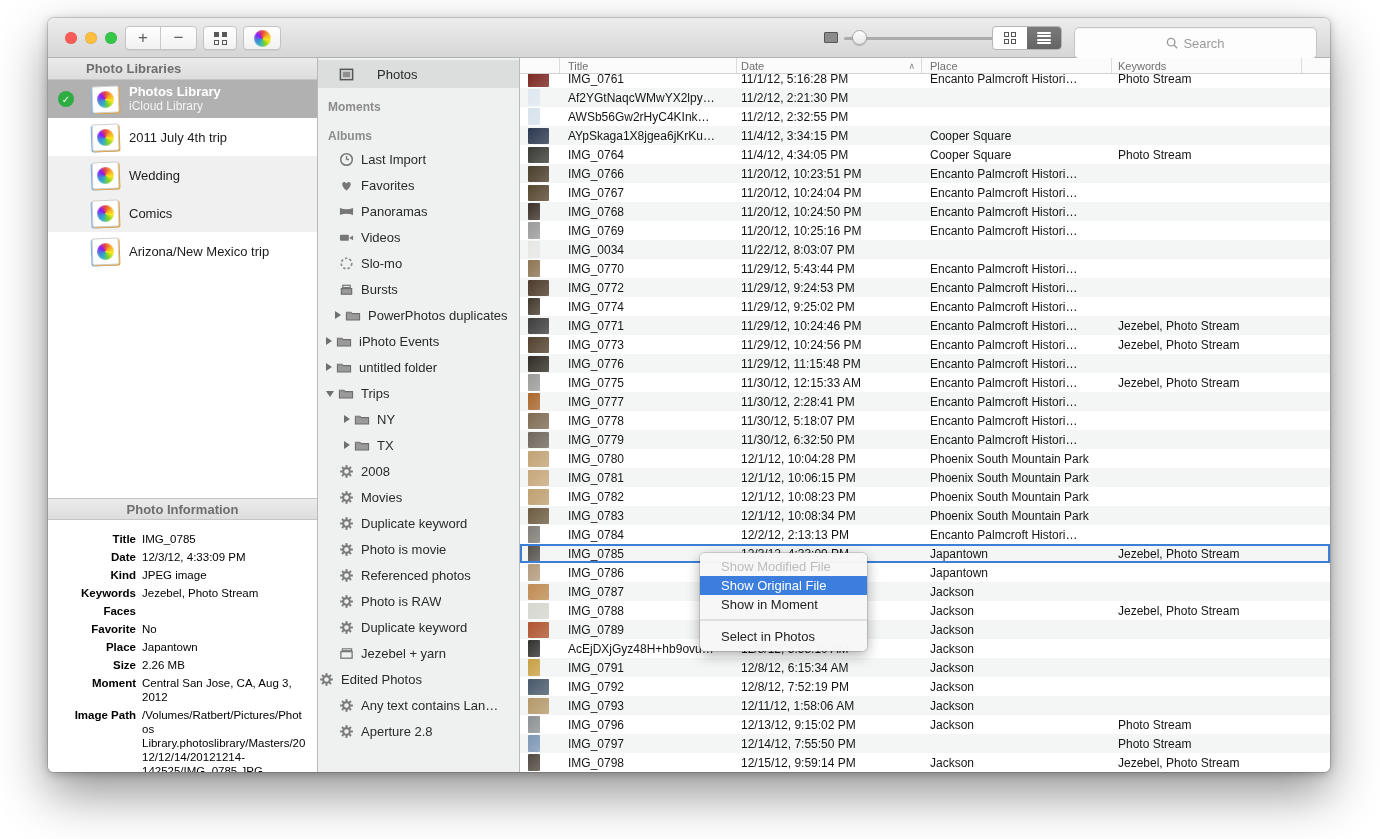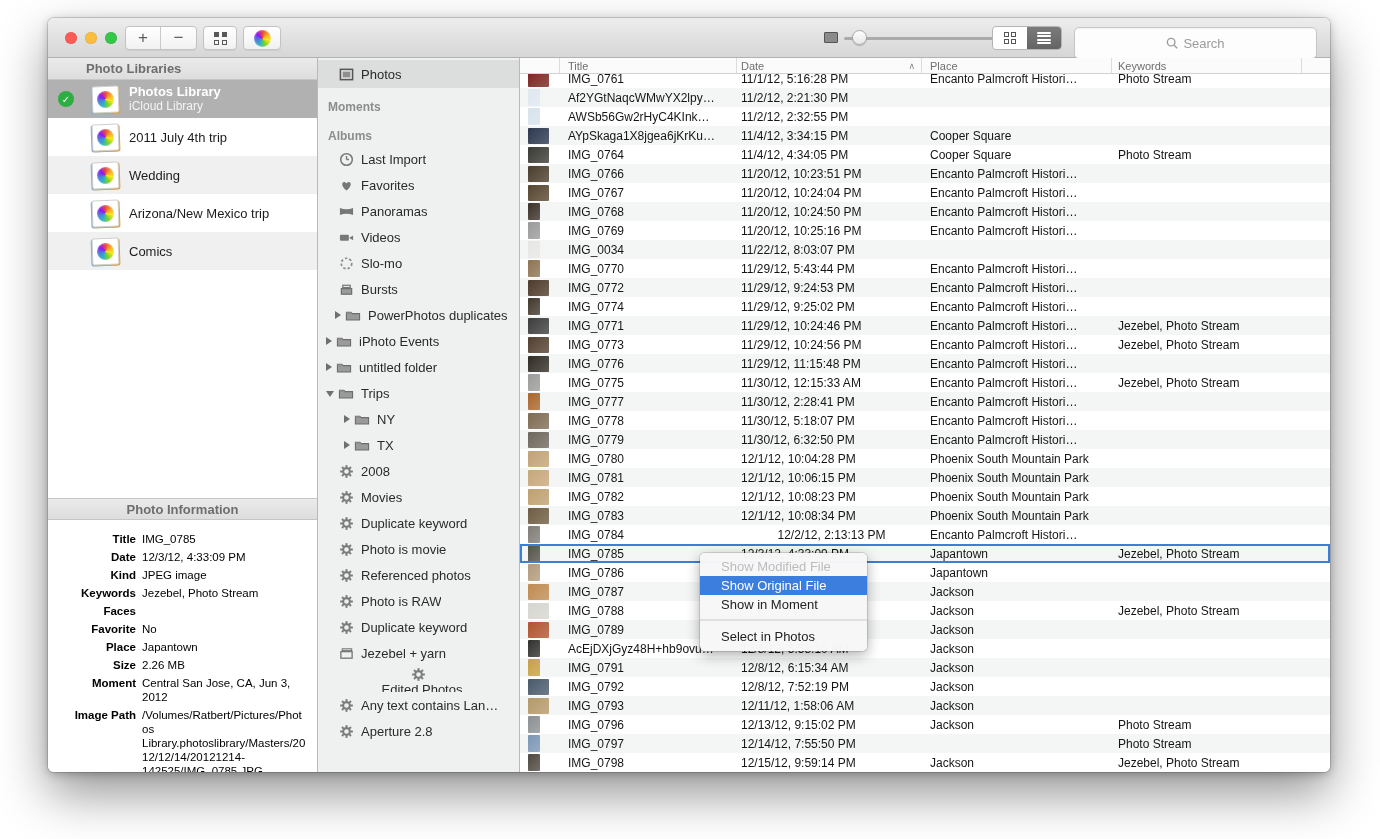--- a/index.html
+++ b/index.html
@@ -84,21 +84,21 @@
   .left-spacer { flex:1 1 auto; }
 
   .info-panel { flex:0 0 252px; padding:12px 10px 4px 6px; overflow:hidden; }
   .info-row { display:flex; margin-bottom:4px; }
   .info-label { width:88px; flex:0 0 88px; text-align:right; font-weight:bold; font-size:11.5px; color:#000; line-height:14px; padding-right:6px;}
   .info-value { font-size:11.5px; color:#000; line-height:14px; word-break:break-word; }
 
   
   .mid-sb { width:202px; background:#eff0f0; border-right:1px solid #b9b9b9; padding-top:2px; overflow:hidden; }
   .src-row { height:26px; display:flex; align-items:center; font-size:13px; color:#2a2a2a; position:relative; }
-  .src-row.top-item { height:28px; }
+  .src-row.top-item { height:28px;gap:16px; }
   .src-row.selected { background:#dcdddd; }
   .src-hdr { height:20px; margin-top:9px; display:flex; align-items:center; padding-left:10px;
     font-size:12px; font-weight:bold; color:#8c8c8c; }
   .src-icon { width:16px; height:16px; flex:0 0 16px; display:flex; align-items:center; justify-content:center; }
   .src-label { margin-left:7px; white-space:nowrap; overflow:hidden; text-overflow:ellipsis; }
   .disc { width:0; height:0; flex:0 0 auto; margin-right:4px; }
   .disc.collapsed { border-left:6px solid #6f6f6f; border-top:4.5px solid transparent; border-bottom:4.5px solid transparent; }
   .disc.expanded { border-top:6px solid #6f6f6f; border-left:4.5px solid transparent; border-right:4.5px solid transparent; margin-top:2px;}
 
   
@@ -217,34 +217,34 @@
             </div>
           </div>
           <div class="lib-row stripe">
             <div class="lib-icon">
               <div class="pinwheel"></div>
             </div>
             <div class="lib-text">
               <div class="lib-name">Wedding</div>
             </div>
           </div>
+          <div class="lib-row stripe">
+            <div class="lib-icon">
+              <div class="pinwheel"></div>
+            </div>
+            <div class="lib-text">
+              <div class="lib-name">Comics</div>
+            </div>
+          </div>
           <div class="lib-row">
             <div class="lib-icon">
               <div class="pinwheel"></div>
             </div>
             <div class="lib-text">
               <div class="lib-name">Arizona/New Mexico trip</div>
-            </div>
-          </div>
-          <div class="lib-row stripe">
-            <div class="lib-icon">
-              <div class="pinwheel"></div>
-            </div>
-            <div class="lib-text">
-              <div class="lib-name">Comics</div>
             </div>
           </div>
         </div>
       <div class="left-spacer"></div>
       <div class="panel-hdr hdr-center">Photo Information</div>
       <div class="info-panel" id="photo-info-rows">
           <div class="info-row">
             <div class="info-label">Title</div>
             <div class="info-value">IMG_0785</div>
           </div>
@@ -271,21 +271,21 @@
           <div class="info-row">
             <div class="info-label">Place</div>
             <div class="info-value">Japantown</div>
           </div>
           <div class="info-row">
             <div class="info-label">Size</div>
             <div class="info-value">2.26 MB</div>
           </div>
           <div class="info-row">
             <div class="info-label">Moment</div>
-            <div class="info-value">Central San Jose, CA, Jun 3, 2012</div>
+            <div class="info-value">Central San Jose, CA, Aug 3, 2012</div>
           </div>
           <div class="info-row">
             <div class="info-label">Image Path</div>
             <div class="info-value">/Volumes/Ratbert/Pictures/Photos Library.photoslibrary/Masters/2012/12/14/20121214-142525/IMG_0785.JPG</div>
           </div>
         </div>
     </div>
 
     <div class="mid-sb" id="sources-list">
         <div class="src-row top-item selected" style="padding-left: 20px;">
@@ -539,21 +539,21 @@
         </div>
         <div class="src-row" style="padding-left: 20px;">
           <span class="src-icon">
             <svg width="15" height="15" viewBox="0 0 16 16">
               <rect x="3.5" y="3" width="10" height="2" fill="none" stroke="#777" stroke-width="1.2"></rect>
               <rect x="2" y="6" width="12" height="7" fill="none" stroke="#777" stroke-width="1.4"></rect>
             </svg>
           </span>
           <span class="src-label">Jezebel + yarn</span>
         </div>
-        <div class="src-row" style=" flex-direction: column;">
+        <div class="src-row" style="">
           <span class="src-icon">
             <svg width="15" height="15" viewBox="0 0 16 16">
               <g stroke="#7c7c7c" stroke-width="2.1">
                 <line x1="8" y1="1.2" x2="8" y2="4"></line>
                 <line x1="8" y1="12" x2="8" y2="14.8"></line>
                 <line x1="1.2" y1="8" x2="4" y2="8"></line>
                 <line x1="12" y1="8" x2="14.8" y2="8"></line>
                 <line x1="3.2" y1="3.2" x2="5.2" y2="5.2"></line>
                 <line x1="10.8" y1="10.8" x2="12.8" y2="12.8"></line>
                 <line x1="12.8" y1="3.2" x2="10.8" y2="5.2"></line>
@@ -836,21 +836,21 @@
               <div class="td td-title" style="width: 177px;">IMG_0783</div>
               <div class="td td-date" style="width: 185px;">12/1/12, 10:08:34 PM</div>
               <div class="td td-place" style="width: 190px;">Phoenix South Mountain Park</div>
               <div class="td td-keywords" style="width: 190px;"></div>
             </div>
             <div class="t-row">
               <div class="td td-thumb">
                 <div class="thumb portrait" style="background: linear-gradient(135deg, rgb(129, 124, 118), rgba(255, 255, 255, 0.25) 120%), rgb(129, 124, 118);"></div>
               </div>
               <div class="td td-title" style="width: 177px;">IMG_0784</div>
-              <div class="td td-date" style="width: 185px; text-align: center;">12/2/12, 2:13:13 PM</div>
+              <div class="td td-date" style="width: 185px;">12/2/12, 2:13:13 PM</div>
               <div class="td td-place" style="width: 190px;">Encanto Palmcroft Histori…</div>
               <div class="td td-keywords" style="width: 190px;"></div>
             </div>
             <div class="t-row stripe selected">
               <div class="td td-thumb">
                 <div class="thumb portrait" style="background: linear-gradient(135deg, rgb(85, 81, 75), rgba(255, 255, 255, 0.25) 120%), rgb(85, 81, 75);"></div>
               </div>
               <div class="td td-title" style="width: 177px;">IMG_0785</div>
               <div class="td td-date" style="width: 185px;">12/3/12, 4:33:09 PM</div>
               <div class="td td-place" style="width: 190px;">Japantown</div>

